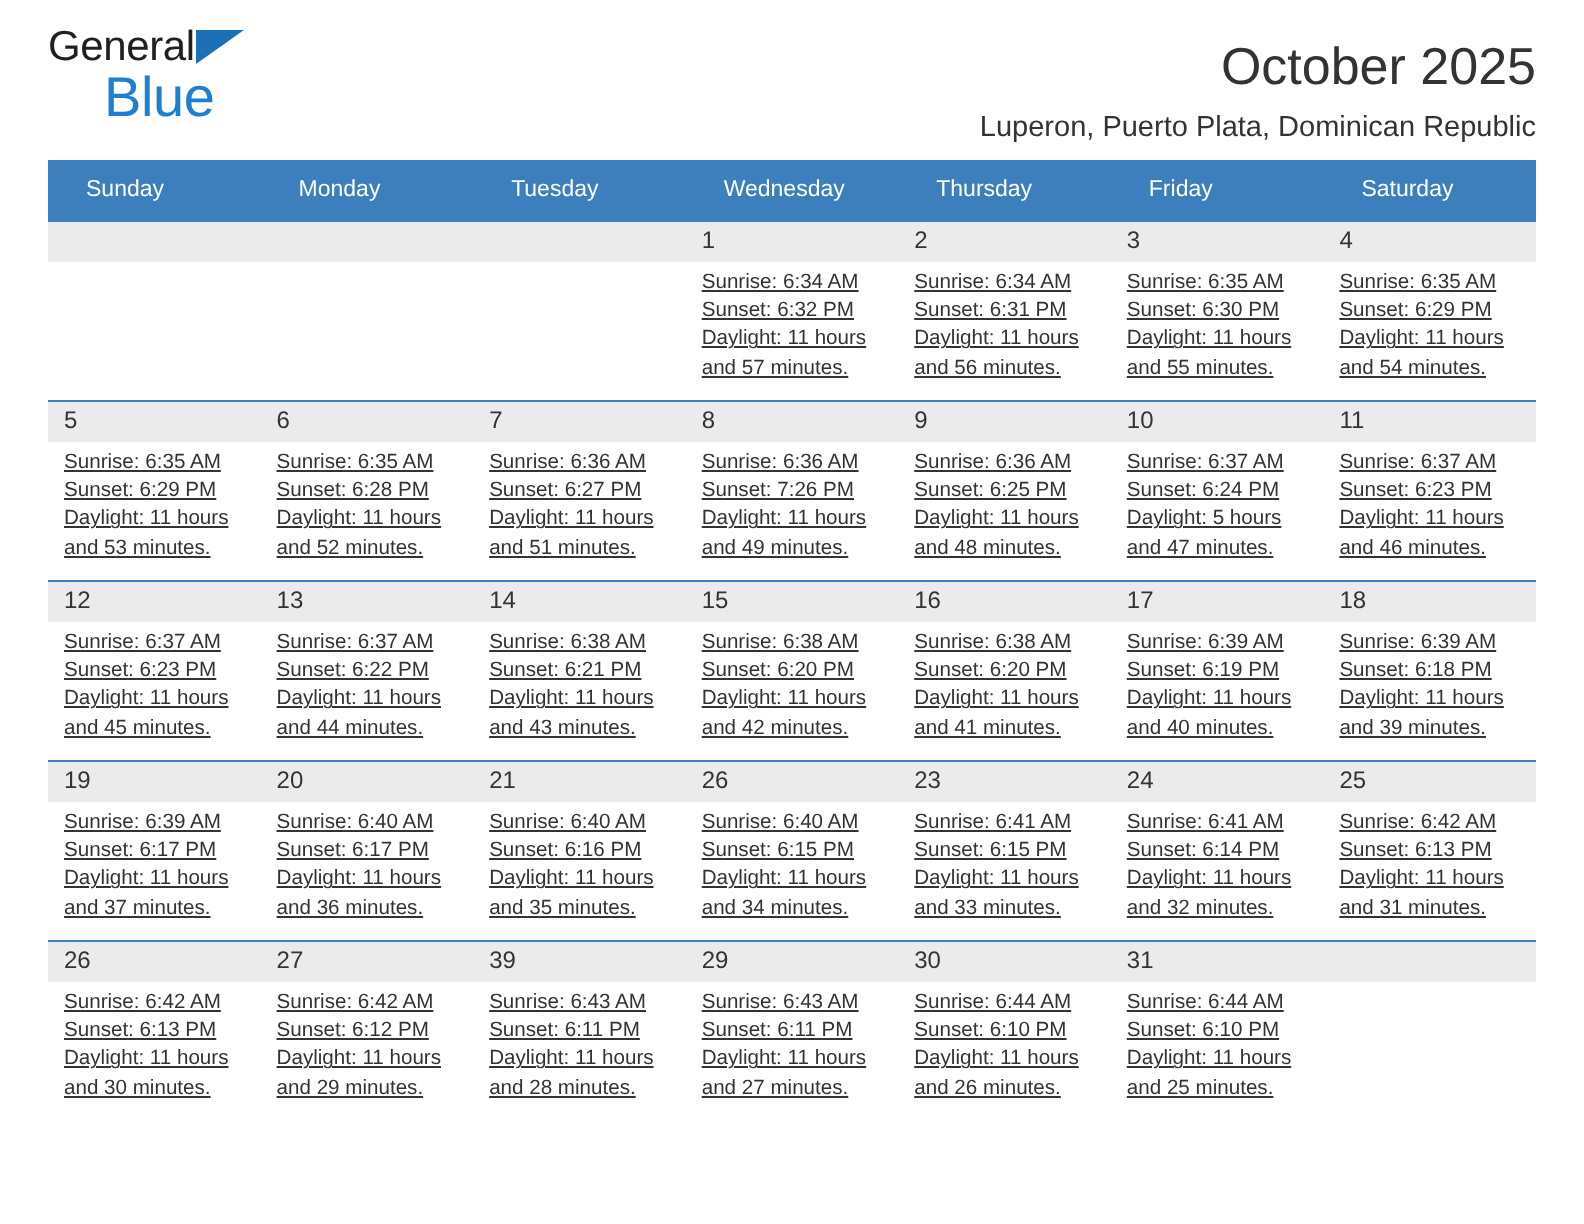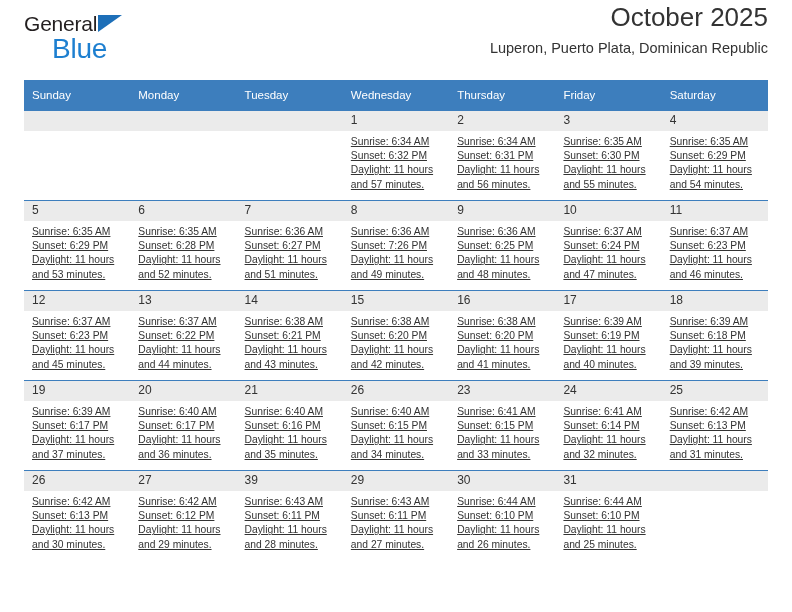--- a/index.html
+++ b/index.html
@@ -58,21 +58,21 @@
   .brand-row2 {
     margin-top: 1px;
     padding-left: 28px;
     font-size: 28px;
     color: #1d7fd0;
     letter-spacing: -0.2px;
   }
 
   .titles {
     text-align: right;
-    padding-top: 3px;
+    padding-top: 19px;
   }
   .cal-title {
     font-size: 26px;
     color: #333333;
     line-height: 1.15;
     white-space: nowrap;
   }
   .cal-subtitle {
     margin-top: 7px;
     font-size: 14.5px;
@@ -85,21 +85,21 @@
     width: 744px;
     border-collapse: collapse;
     table-layout: fixed;
   }
   .calendar th {
     background: #3d7ebd;
     color: #ffffff;
     font-size: 11.5px;
     font-weight: normal;
     text-align: left;
-    padding: 5px 0 5px 8px;
+    padding: 5px 0 5px 19px;
     height: 20px;
     vertical-align: middle;
   }
   .calendar td {
     width: 106.28px;
     vertical-align: top;
     padding: 0;
     border-top: 1.5px solid #3d7ebd;
     background: #ffffff;
     height: 89px;
@@ -249,21 +249,21 @@
               <div>Sunrise: 6:36 AM</div>
               <div>Sunset: 6:25 PM</div>
               <div class="daylight">Daylight: 11 hours and 48 minutes.</div>
             </div>
           </td>
           <td>
             <div class="daynum">10</div>
             <div class="details">
               <div>Sunrise: 6:37 AM</div>
               <div>Sunset: 6:24 PM</div>
-              <div class="daylight">Daylight: 11 hours and 47 minutes.</div>
+              <div class="daylight">Daylight: 5 hours and 47 minutes.</div>
             </div>
           </td>
           <td>
             <div class="daynum">11</div>
             <div class="details">
               <div>Sunrise: 6:37 AM</div>
               <div>Sunset: 6:23 PM</div>
               <div class="daylight">Daylight: 11 hours and 46 minutes.</div>
             </div>
           </td>

